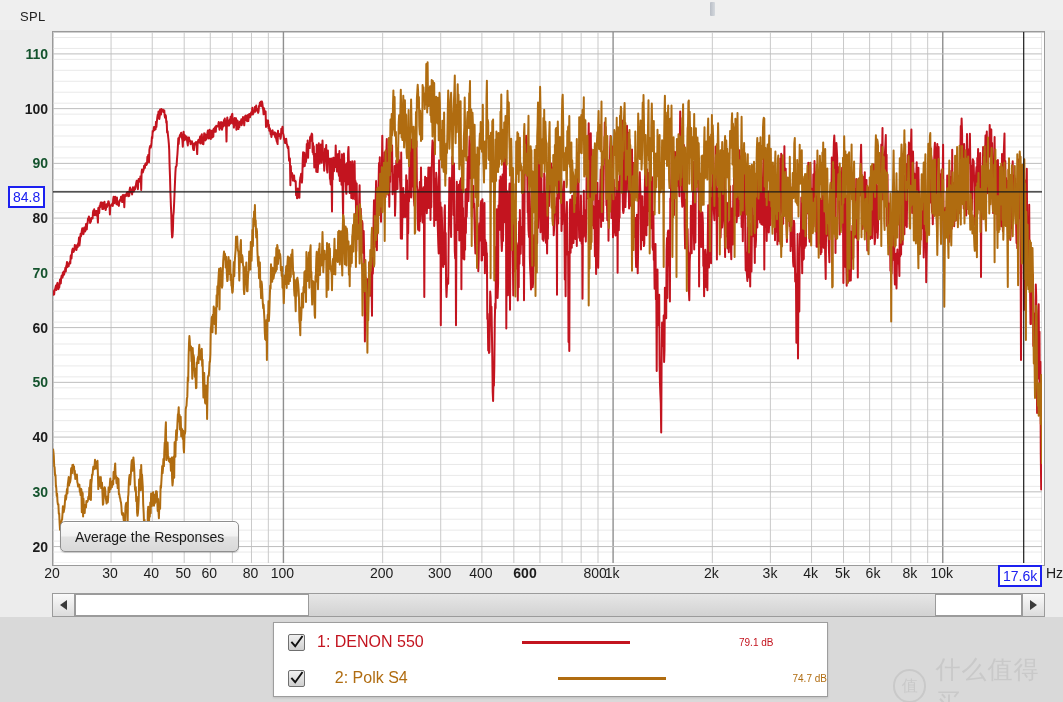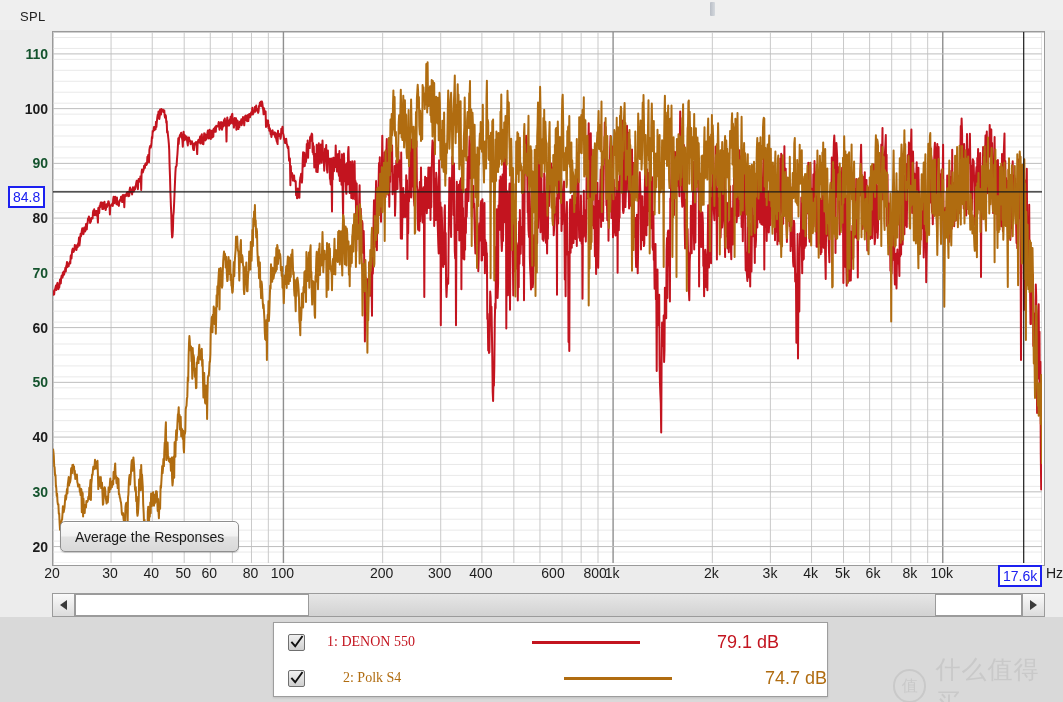--- a/index.html
+++ b/index.html
@@ -74,24 +74,24 @@
   .bottom{position:absolute;left:0;top:617px;width:1063px;height:85px;background:#d9d9d9;}
   .legend-box{position:absolute;left:273px;top:5px;width:553px;height:73px;
     background:#fff;border:1px solid #9d9d9d;
     box-shadow:0 1px 2px rgba(0,0,0,.12);}
   .lrow{position:absolute;left:0;width:100%;height:36px;display:flex;align-items:center;}
   .cb{width:15px;height:15px;margin-left:14px;
       background:linear-gradient(to bottom,#f0f0f0,#cfcfcf);
       border:1px solid #6f6f6f;border-radius:2px;
       position:relative;cursor:pointer;flex:none;}
   .cb svg{position:absolute;left:1px;top:0px;}
-  .lname{margin-left:22px;font-size:14px;width:200px;font-family:Liberation Serif, serif;}
+  .lname{margin-left:12px;font-size:16px;width:200px;}
   .lswatch{width:118px;display:flex;align-items:center;justify-content:center;}
   .lswatch i{display:block;width:108px;height:3px;}
-  .ldb{font-size:18px;margin-left:72px;}
+  .ldb{font-size:10px;margin-left:104px;}
 
   
   .wm{position:absolute;left:893px;top:653px;display:flex;align-items:center;gap:9px;
       color:#c9c9c9;user-select:none;}
   .wm-circle{width:30px;height:30px;border-radius:50%;border:2px solid #c9c9c9;
       display:flex;align-items:center;justify-content:center;font-size:16px;}
   .wm-text{font-size:25px;letter-spacing:1px;}
 </style>
 </head>
 <body>
@@ -220,21 +220,21 @@
   <div class="xlab" style="left: 52px;">20</div>
       <div class="xlab" style="left: 110.051px;">30</div>
       <div class="xlab" style="left: 151.24px;">40</div>
       <div class="xlab" style="left: 183.188px;">50</div>
       <div class="xlab" style="left: 209.291px;">60</div>
       <div class="xlab" style="left: 250.479px;">80</div>
       <div class="xlab" style="left: 282.427px;">100</div>
       <div class="xlab" style="left: 381.667px;">200</div>
       <div class="xlab" style="left: 439.718px;">300</div>
       <div class="xlab" style="left: 480.906px;">400</div>
-      <div class="xlab" style="left: 553px;">600</div>
+      <div class="xlab" style="left: 525px; font-weight: bold;">600</div>
       <div class="xlab" style="left: 580.146px; margin-left: 15px;">800</div>
       <div class="xlab" style="left: 612.094px;">1k</div>
       <div class="xlab" style="left: 711.333px;">2k</div>
       <div class="xlab" style="left: 770px;">3k</div>
       <div class="xlab" style="left: 810.573px;">4k</div>
       <div class="xlab" style="left: 842.521px;">5k</div>
       <div class="xlab" style="left: 863px; margin-left: 10px;">6k</div>
       <div class="xlab" style="left: 909.812px;">8k</div>
       <div class="xlab" style="left: 941.76px;">10k</div>
     </div>

